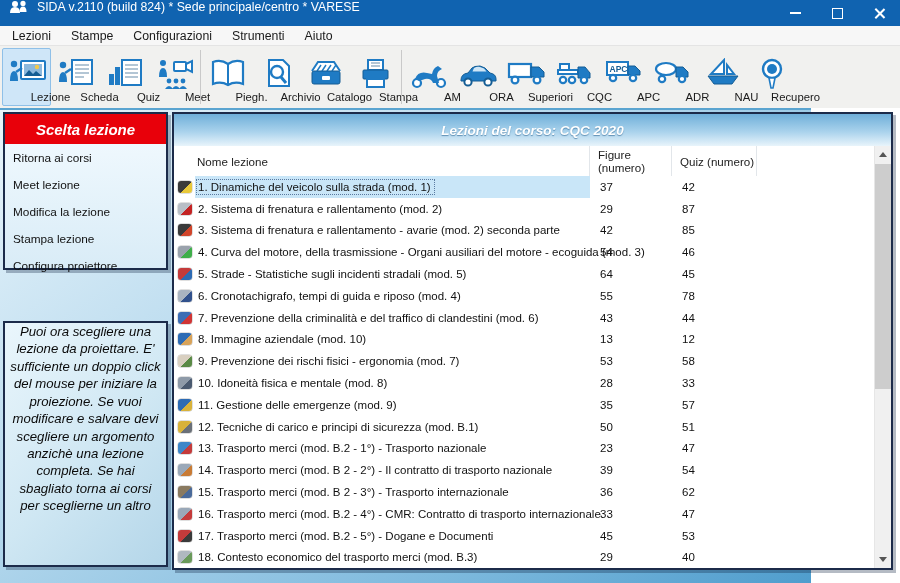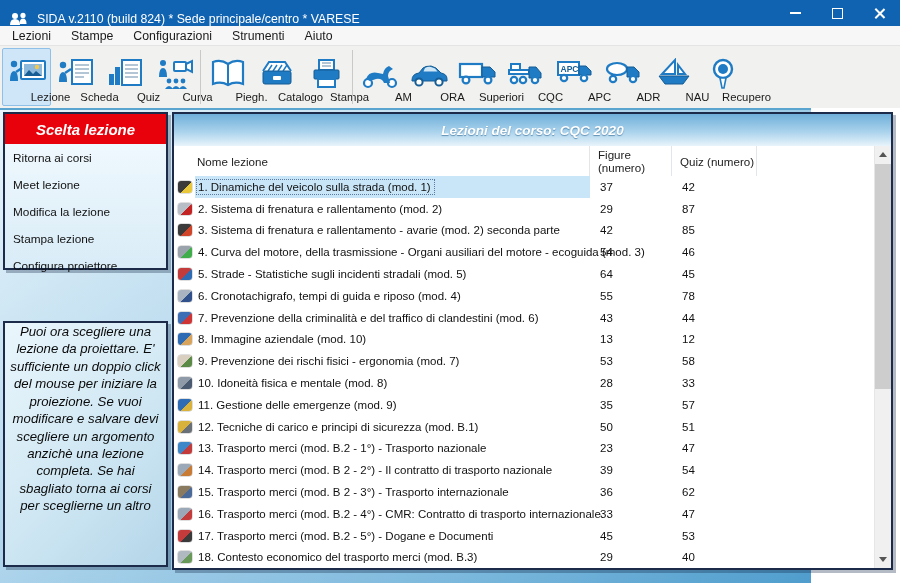--- a/index.html
+++ b/index.html
@@ -1,21 +1,21 @@
 <!DOCTYPE html>
 <html><head>
 <meta charset="utf-8">
 <style>
   html,body{margin:0;padding:0;width:900px;height:583px;overflow:hidden;
     font-family:"Liberation Sans","DejaVu Sans",sans-serif;-webkit-font-smoothing:antialiased;}
   #app{position:relative;width:900px;height:583px;background:#fff;}
 
   
   #titlebar{position:absolute;left:0;top:0;width:900px;height:26px;background:#1063b0;
-    display:flex;align-items:flex-end;color:#fff;font-size:12.3px;}
+    display:flex;align-items:flex-start;color:#fff;font-size:12.3px;}
   #titlebar .app-icon{width:20px;height:14px;margin:0 8px 0 9px;flex:0 0 auto;}
   #titlebar .title-text{flex:1;white-space:nowrap;overflow:hidden;}
   .winbtn{width:42px;height:26px;display:flex;align-items:center;justify-content:center;flex:0 0 auto;}
   .min-glyph{width:11px;height:1.5px;background:#fff;display:block;}
   .max-glyph{width:9px;height:9px;border:1.4px solid #fff;display:block;}
   .close-glyph{position:relative;width:11px;height:11px;display:block;}
   .close-glyph::before,.close-glyph::after{content:"";position:absolute;left:5px;top:-1px;width:1.5px;height:13px;background:#fff;}
   .close-glyph::before{transform:rotate(45deg);} .close-glyph::after{transform:rotate(-45deg);}
 
   
@@ -165,33 +165,41 @@
         <path d="M5 19 q0 -9 4 -9 q4 0 4 9 z" fill="#1f7bc4"></path>
         <rect x="20" y="4" width="12" height="9" rx="1" fill="#fff" stroke="#1f7bc4" stroke-width="2"></rect>
         <path d="M32 6 l6 -3 v11 l-6 -3 z" fill="#fff" stroke="#1f7bc4" stroke-width="2"></path>
         <g fill="#1f7bc4">
           <circle cx="15" cy="23" r="2.4"></circle>
             <circle cx="22" cy="23" r="2.4"></circle>
             <circle cx="29" cy="23" r="2.4"></circle>
           <path d="M11 31 q4 -6 8 0 z M18 31 q4 -6 8 0 z M25 31 q4 -6 8 0 z"></path>
         </g>
       </svg>
-      <span class="tb-label">Curva</span>
+      <span class="tb-label">Meet</span>
     </div>
 
     <div class="tb-sep"></div>
 
     <div class="tbtn">
       <svg viewBox="0 0 40 33">
         <path d="M20 6 Q13 1 5 4 L5 26 Q13 23 20 27 Q27 23 35 26 L35 4 Q27 1 20 6 Z" fill="#fff" stroke="#1f7bc4" stroke-width="2.2"></path>
         <path d="M20 6 V27" stroke="#1f7bc4" stroke-width="2"></path>
       </svg>
       <span class="tb-label">Piegh.</span>
     </div>
 
+    <div class="tbtn">
+      <svg viewBox="0 0 40 33">
+        <path d="M12 2 h14 l6 6 v20 h-20 z" fill="#fff" stroke="#1f7bc4" stroke-width="2"></path>
+        <circle cx="20" cy="14" r="6" fill="none" stroke="#1f7bc4" stroke-width="2.4"></circle>
+        <path d="M24 19 l5 6" stroke="#1f7bc4" stroke-width="3"></path>
+      </svg>
+      <span class="tb-label">Archivio</span>
+    </div>
 
     <div class="tbtn">
       <svg viewBox="0 0 40 33">
         <path d="M6 13 L12 4 h16 l6 9" fill="#fff" stroke="#1f7bc4" stroke-width="2"></path>
         <path d="M11 13 l4 -6 M16 13 l4 -6 M21 13 l4 -6 M26 13 l4 -6" stroke="#1f7bc4" stroke-width="1.5"></path>
         <rect x="6" y="13" width="28" height="13" rx="2" fill="#1f7bc4" stroke="#155d94"></rect>
         <rect x="16" y="18" width="8" height="4" rx="1" fill="#fff"></rect>
       </svg>
       <span class="tb-label">Catalogo</span>
     </div>

